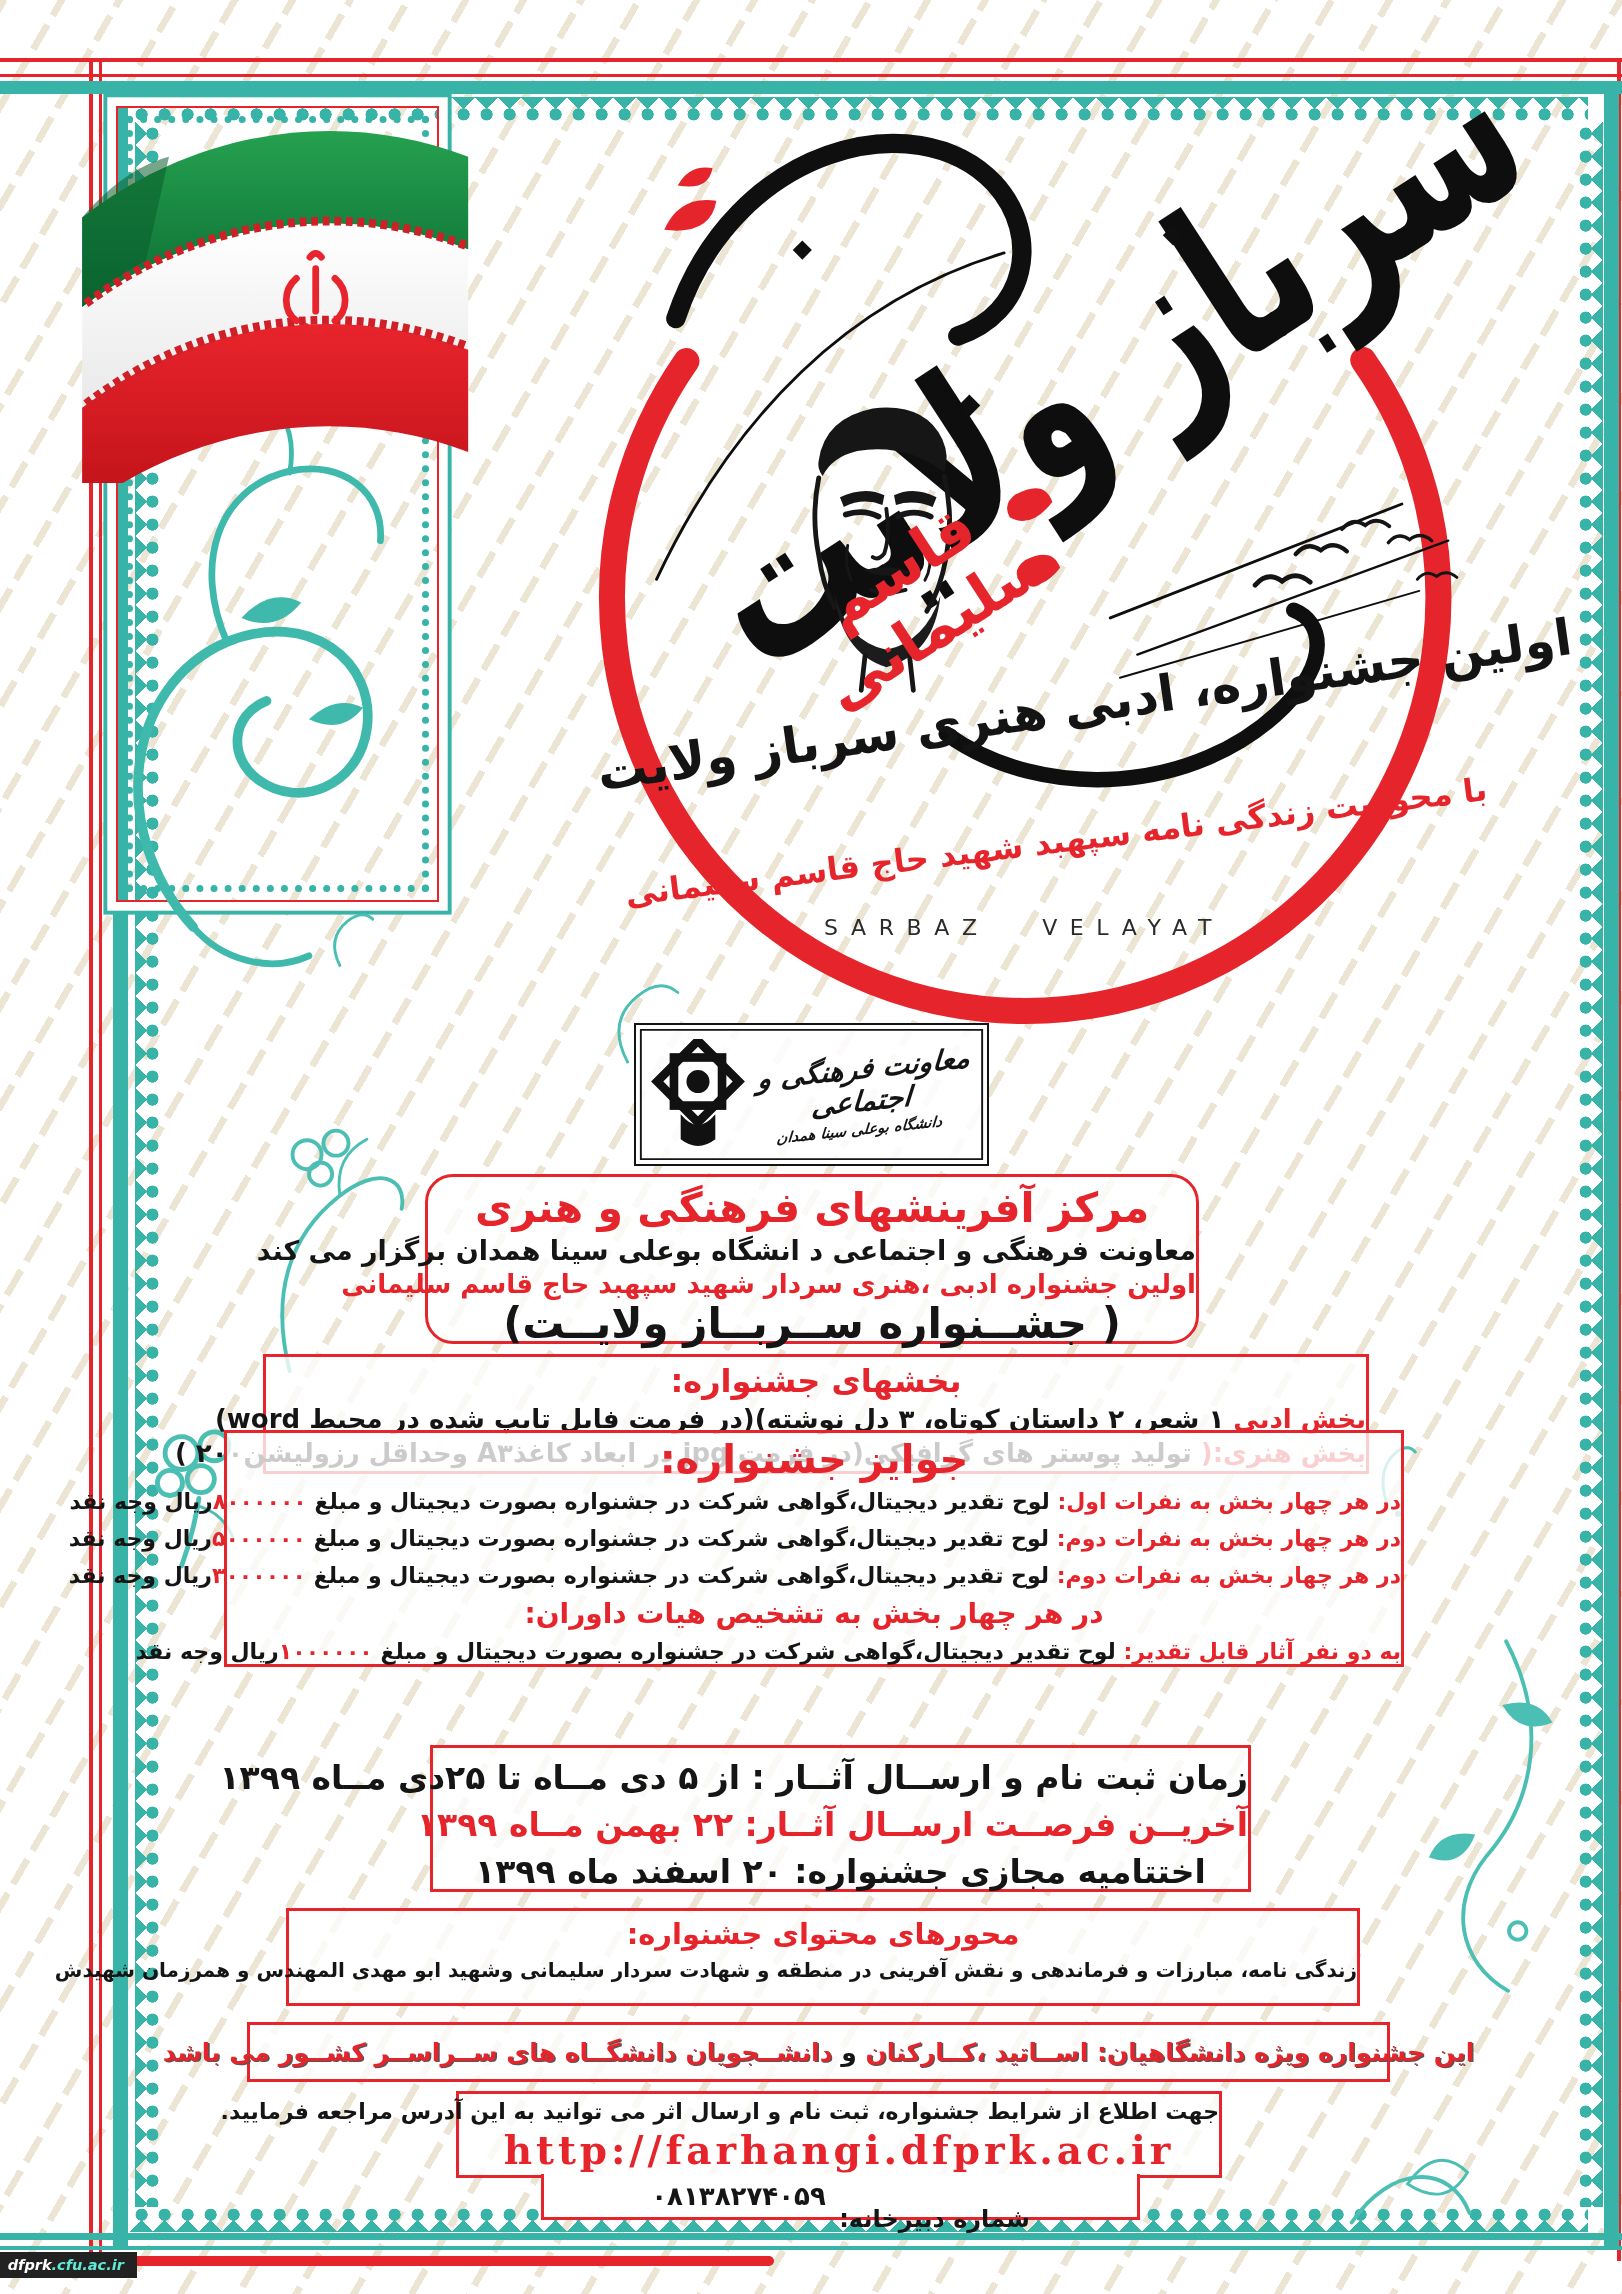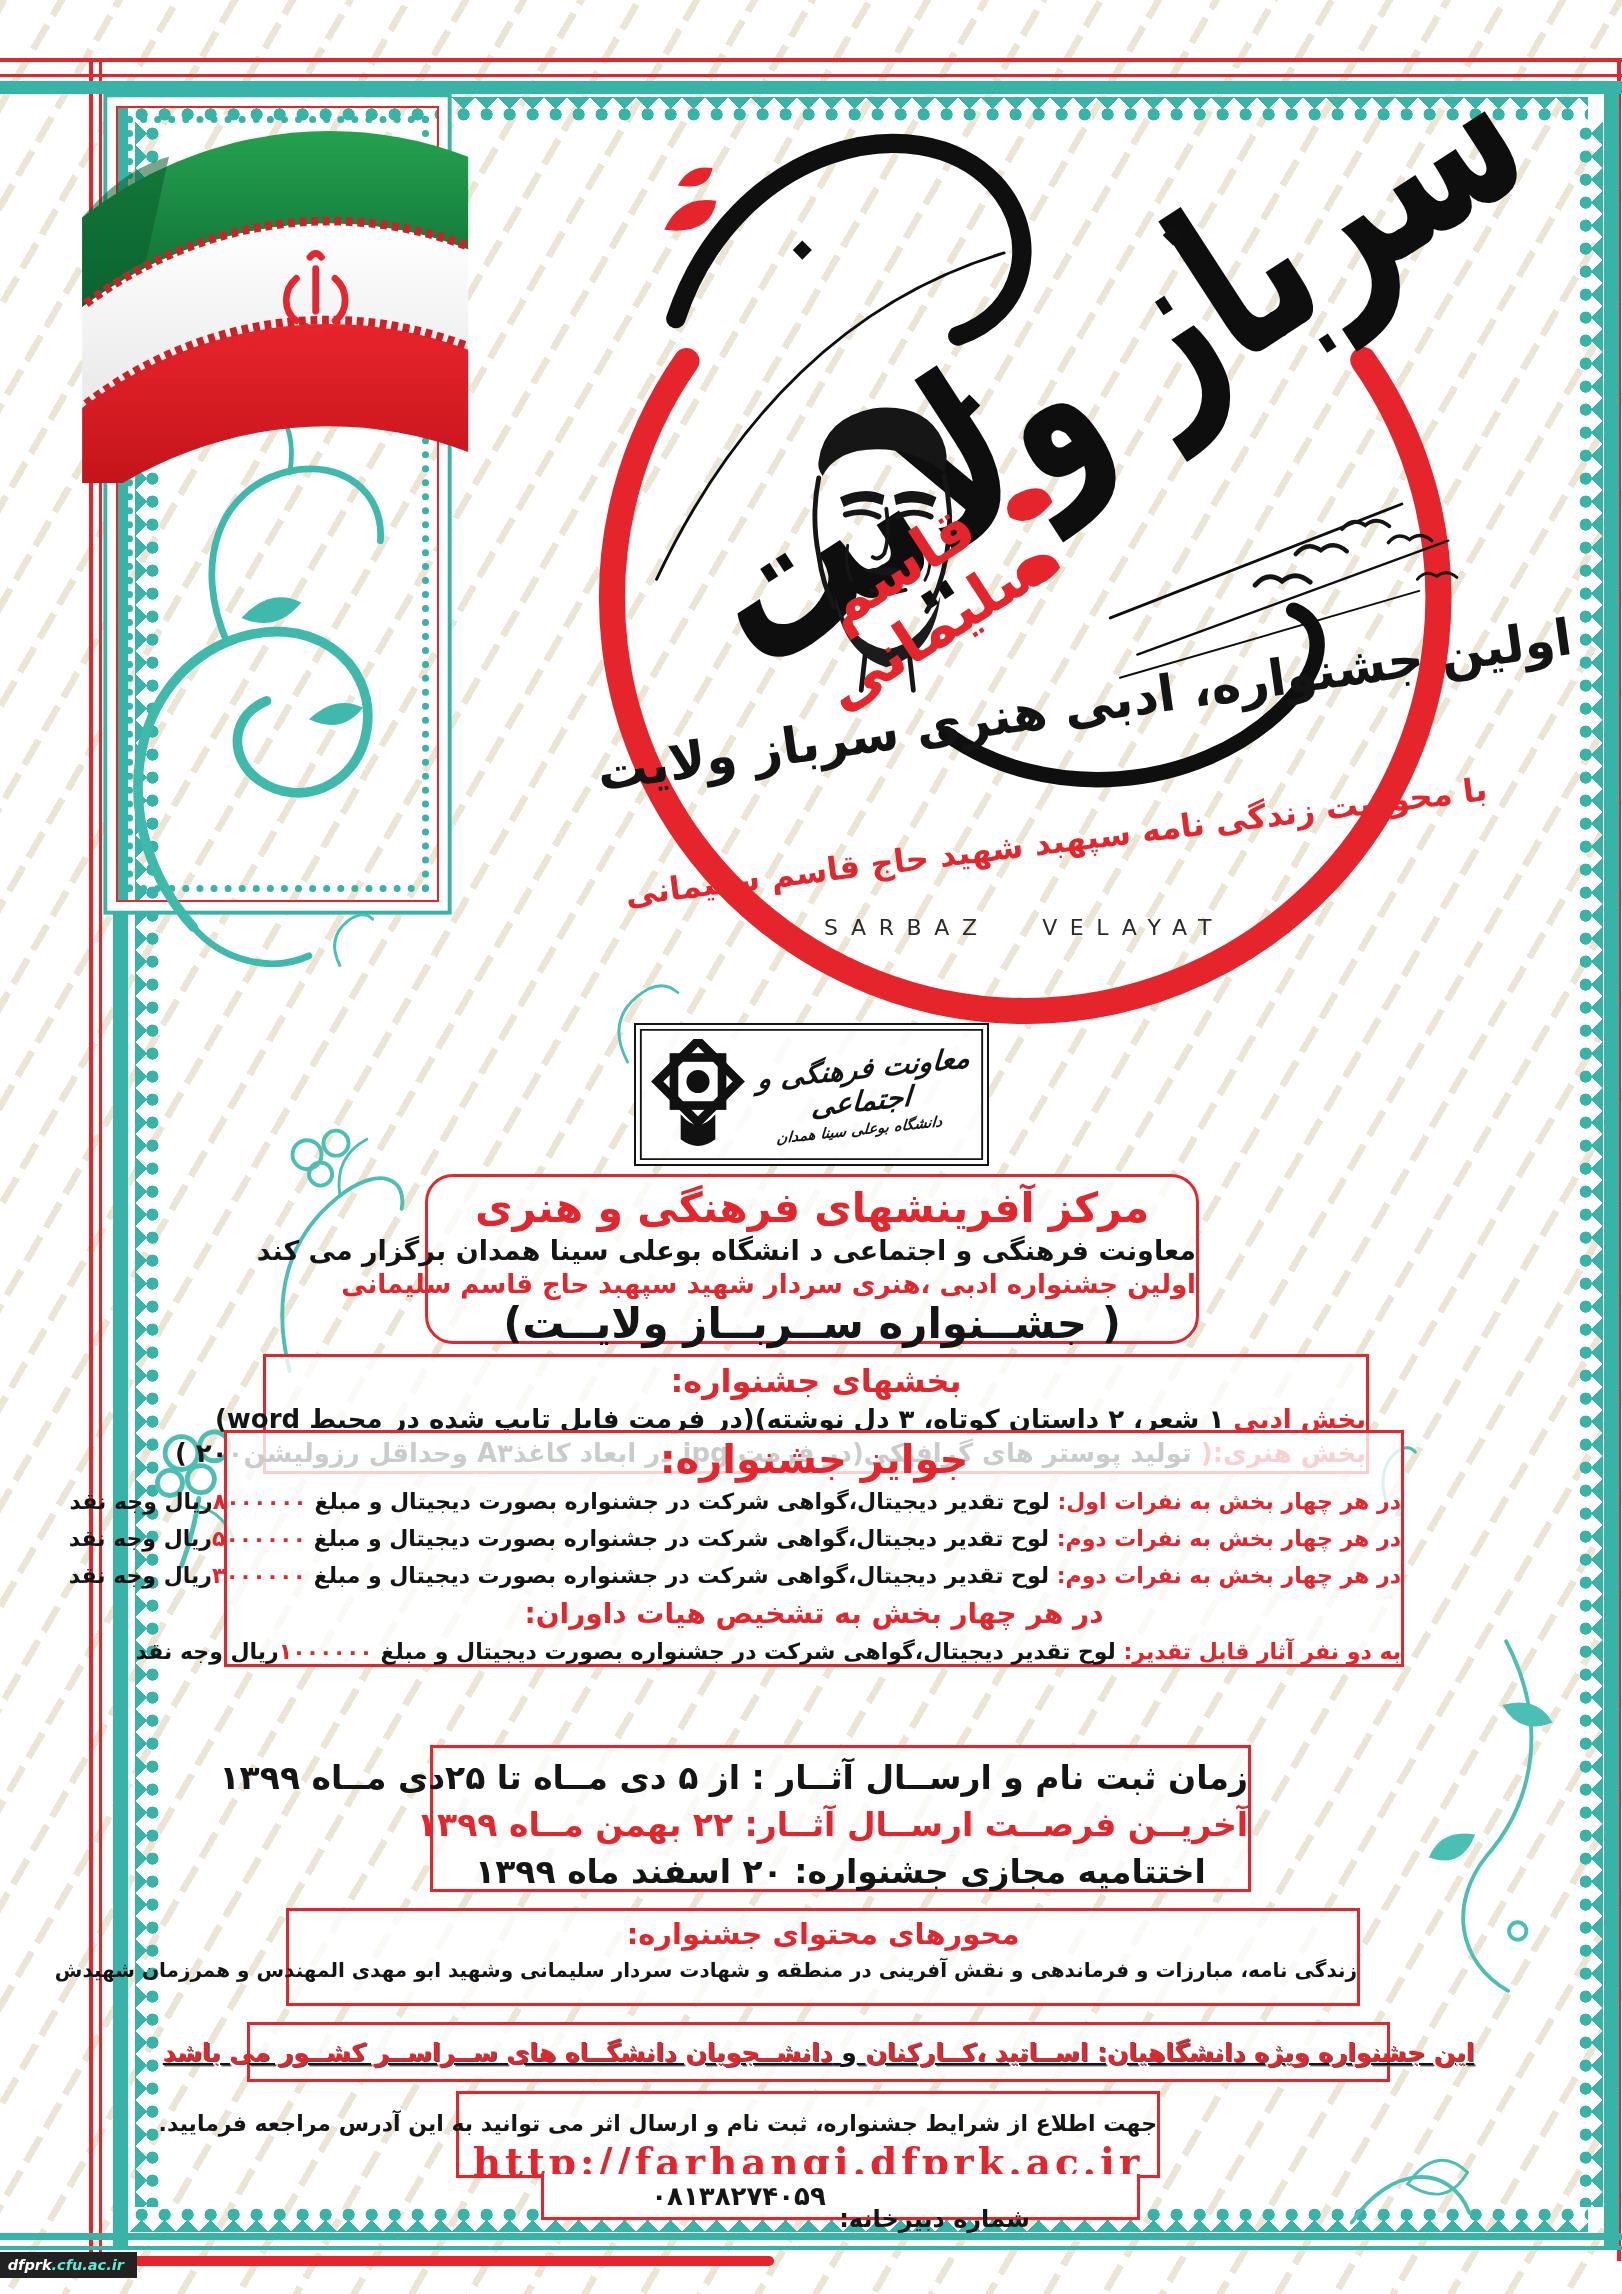--- a/index.html
+++ b/index.html
@@ -76,24 +76,24 @@
   .b2 .ln{font-size:26px;line-height:34px;white-space:nowrap;}
   .b3{left:224px;top:1430px;width:1180px;height:237px;padding-top:1.9px;}
   .b3 .title{font-size:40px;line-height:48px;}
   .b3 .row{font-size:22px;line-height:37px;white-space:nowrap;}
   .b3 .jury{font-size:28px;line-height:39px;color:#e5252b;}
   .b4{left:430px;top:1745px;width:821px;height:147px;padding-top:6px;}
   .b4 .ln{font-size:33px;line-height:47px;white-space:nowrap;}
   .b5{left:286px;top:1908px;width:1074px;height:98px;padding-top:4px;}
   .b5 .title{font-size:29px;line-height:39px;}
   .b5 .body{font-size:20px;line-height:33px;white-space:nowrap;}
-  .b6{left:247px;top:2022px;width:1143px;height:60px;display:flex;align-items:center;justify-content:center;text-decoration:underline;}
+  .b6{left:247px;top:2022px;width:1143px;height:60px;display:flex;align-items:center;justify-content:center;}
   .b6 .aud{font-size:25px;white-space:nowrap;color:#e5252b;text-shadow:1.4px 1.4px 0 #555;}
   .b6 .aud .conj{color:#151515;text-shadow:none;}
-  .b7{left:456px;top:2091px;width:704px;height:87px;padding-top:14px;}
+  .b7{left:456px;top:2091px;width:766px;height:87px;padding-top:2px;}
   .b7 .ln{font-size:22px;line-height:31px;white-space:nowrap;}
   .b7 .url{direction:ltr;font-family:"DejaVu Serif",serif;font-weight:bold;color:#e5252b;
     font-size:39px;line-height:46px;letter-spacing:3.9px;}
   .phone{left:541px;top:2174px;width:599px;height:46px;background:#ffffff;border-top:none;
     display:flex;align-items:center;justify-content:center;gap:13.5px;direction:rtl;}
   .phone .lbl{font-size:24px;margin-top:46px;}
   .phone .num{font-size:26px;letter-spacing:1.9px;}
   
   .wm{position:absolute;left:0;top:2252px;background:#222222;color:#ffffff;
     font-size:14.5px;font-style:italic;font-weight:bold;padding:4.8px 13.5px 4.8px 7.7px;}

